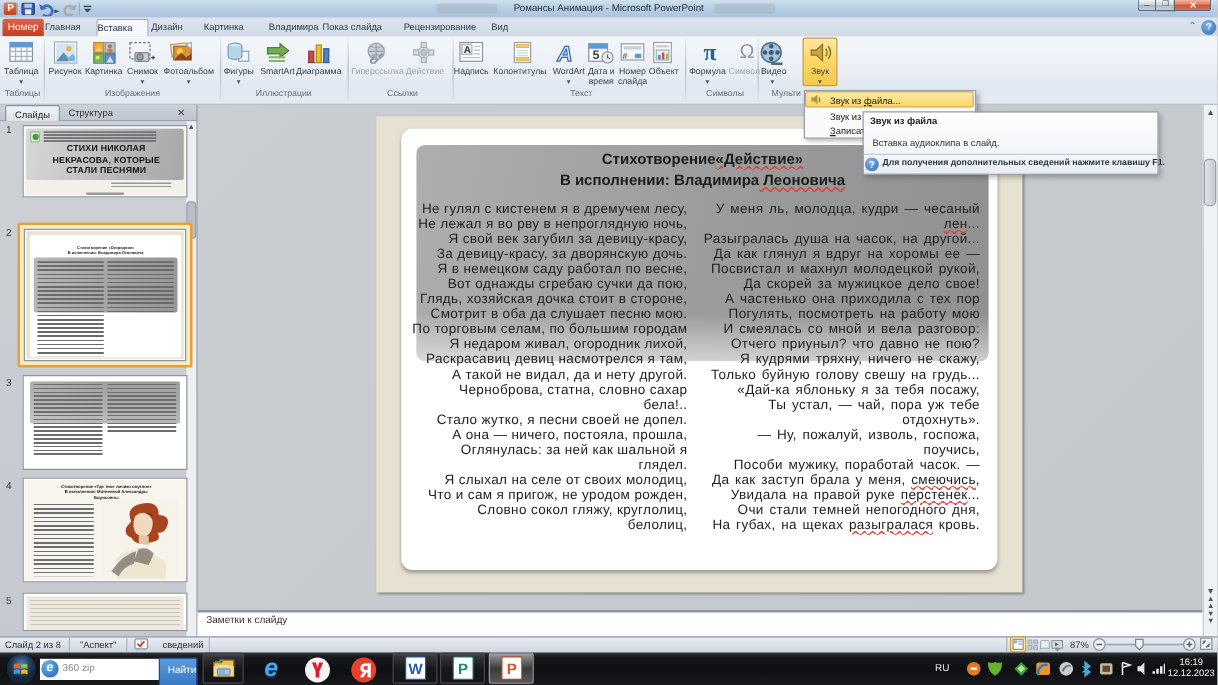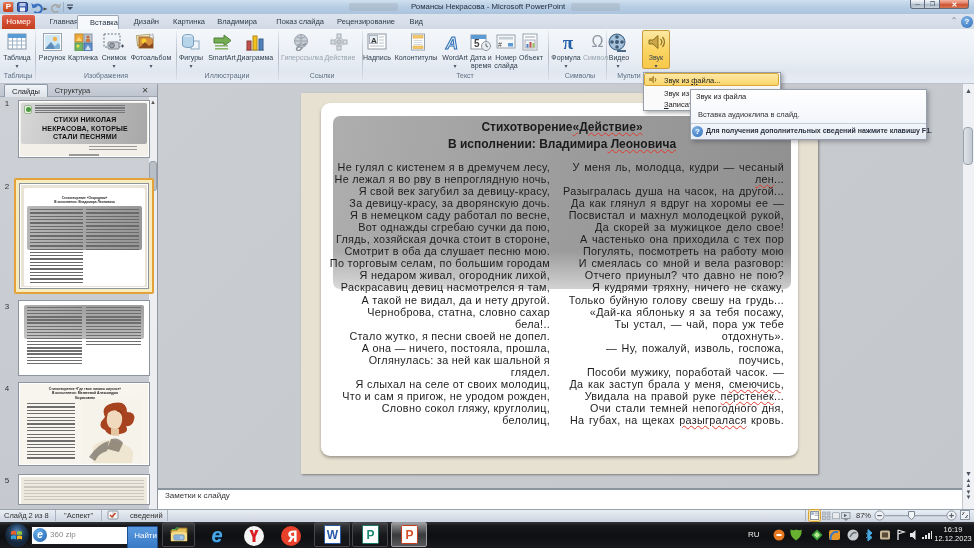--- a/index.html
+++ b/index.html
@@ -10,21 +10,21 @@
 #apptitle{left:411px;top:2px;width:160px;font-size:7.8px;color:#1f2a38;white-space:nowrap}
 
 .wbtn{top:0;height:9px;border:1px solid #5d6b7c;border-top:none;background:linear-gradient(180deg,#f4f7fa 0%,#cdd6e0 45%,#aab7c5 50%,#c6d0da 100%);}
 #wmin{left:910px;width:15px;border-radius:0 0 0 3px}
 #wmax{left:925px;width:15px;border-left:none}
 #wclose{left:940px;width:29px;border-left:none;border-radius:0 0 3px 0;background:linear-gradient(180deg,#f5b3a0 0%,#e08368 40%,#cf5636 55%,#d4714d 100%)}
 
 #qat{left:2px;top:1px;width:120px;height:12px;font-size:8px}
 
 #tabrow{left:0;top:14px;width:974px;height:15px;background:linear-gradient(180deg,#dde4ee 0%,#d2dae6 100%);}
-.rtab{top:15px;height:14px;font-size:7.5px;color:#2f3b4a;text-align:right;line-height:14px}
+.rtab{top:15px;height:14px;font-size:7.5px;color:#2f3b4a;text-align:left;line-height:14px}
 #tfile{left:2px;top:15px;width:33px;height:14px;background:linear-gradient(180deg,#e0604a 0%,#c43e1c 100%);color:#fff;border-radius:2px 2px 0 0;text-align:center;line-height:14px;font-size:8px}
 #tins{background:#f6f8fb;border:1px solid #9aa7b6;border-bottom:none;border-radius:2px 2px 0 0;color:#243242}
 
 #ribbon{left:0;top:29px;width:974px;height:55px;background:linear-gradient(180deg,#f4f7fa 0%,#e9eef5 55%,#e0e7f0 78%,#e7ecf3 100%);border-bottom:1px solid #b9c2cd}
 .gsep{top:31px;width:1px;height:49px;background:linear-gradient(180deg,rgba(160,170,185,.15),rgba(160,170,185,.75),rgba(160,170,185,.15))}
 .glabel{top:72px;height:10px;font-size:7px;color:#5f6e80;text-align:center}
 .rlabel{top:54px;height:9px;font-size:7px;color:#32404f;text-align:center;white-space:nowrap}
 .rlabel2{top:62px;height:9px;font-size:7px;color:#32404f;text-align:center;white-space:nowrap}
 .dis{color:#98a4b0}
 .darr{top:64px;font-size:6px;color:#4a5868;text-align:center;height:6px;line-height:5px}
@@ -94,21 +94,21 @@
     <path d="M9.2 5.8 a3.8 3.8 0 1 0 -1 3.4" fill="none" stroke="#a8a8a8" stroke-width="1.8"></path>
     <path d="M11.2 1.6 l-1.4 4.6 -4.6 -1.2 z" fill="#a8a8a8"></path>
   </svg>
 <div class="ab" style="left:63px;top:2px;width:1px;height:10px;background:#9db0c4"></div>
 <svg class="ab" style="left:66px;top:4px" width="8" height="7">
     <rect x="1" y="0.5" width="6" height="1.2" fill="#3c4a5a"></rect>
     <path d="M1 3 l3 3 3 -3 z" fill="#3c4a5a"></path>
   </svg>
 <div class="ab" style="left:349px;top:3px;width:49px;height:8px;background:#9aa4ae;opacity:.33;border-radius:2px"></div>
 <div class="ab" style="left:571px;top:3px;width:49px;height:8px;background:#9aa4ae;opacity:.33;border-radius:2px"></div>
-<div class="ab" id="apptitle">Романсы Некрасова - Microsoft PowerPoint</div>
+<div class="ab" id="apptitle">Романсы Анимация - Microsoft PowerPoint</div>
 <div class="ab wbtn" id="wmin"></div>
 <div class="ab wbtn" id="wmax"></div>
 <div class="ab wbtn" id="wclose"></div>
 <div class="ab" style="left:910px;top:0px;width:15px;height:8px;color:#3a4a5c;font-size:8px;text-align:center;line-height:7px">–</div>
 <div class="ab" style="left:925px;top:0px;width:15px;height:9px;color:#3a4a5c;font-size:6px;text-align:center;line-height:9px">❐</div>
 <div class="ab" style="left:940px;top:0px;width:29px;height:9px;color:#fff;font-size:7px;font-weight:bold;text-align:center;line-height:9px">✕</div>
 <div class="ab" id="tabrow"></div>
 <div class="ab" id="tfile">Номер</div>
 <div class="ab rtab" style="left:36px;width:42px">Главная</div>
 <div class="ab rtab" id="tins" style="left:77px;width:42px">Вставка</div>
@@ -512,16 +512,16 @@
 <div class="ab" id="menuhl"></div>
 <svg class="ab" style="left:648px;top:75px" width="10" height="9">
     <path d="M1 3 h2.2 l2.8 -2.5 v8 l-2.8 -2.5 h-2.2 z" fill="#b8943a"></path>
     <path d="M7.2 3 a3 3 0 0 1 0 3.5" stroke="#8a7020" fill="none"></path>
   </svg>
 <div class="ab mtext" style="left:664px;top:76px">Звук из <u>ф</u>айла...</div>
 <div class="ab mtext" style="left:664px;top:89px">Звук из</div>
 <div class="ab mtext" style="left:664px;top:100px"><u>З</u>аписат</div>
 <div class="ab" id="tip"></div>
 <div class="ab" id="tipsep"></div>
-<div class="ab" style="left:696px;top:92px;font-size:7.5px;font-weight:normal;color:#222">Звук из файла</div>
+<div class="ab" style="left:696px;top:92px;font-size:7.5px;font-weight:bold;color:#222">Звук из файла</div>
 <div class="ab" style="left:698px;top:110px;font-size:7.5px;color:#333">Вставка аудиоклипа в слайд.</div>
 <div class="ab" style="left:692px;top:126px;width:11px;height:11px;border-radius:50%;background:radial-gradient(circle at 38% 30%,#7db3e8,#2f6db8);color:#fff;font-size:8px;font-weight:bold;text-align:center;line-height:11px">?</div>
 <div class="ab" style="left:706px;top:127px;font-size:7px;font-weight:bold;color:#2a3440">Для получения дополнительных сведений нажмите клавишу F1.</div>
 
 </body></html>

